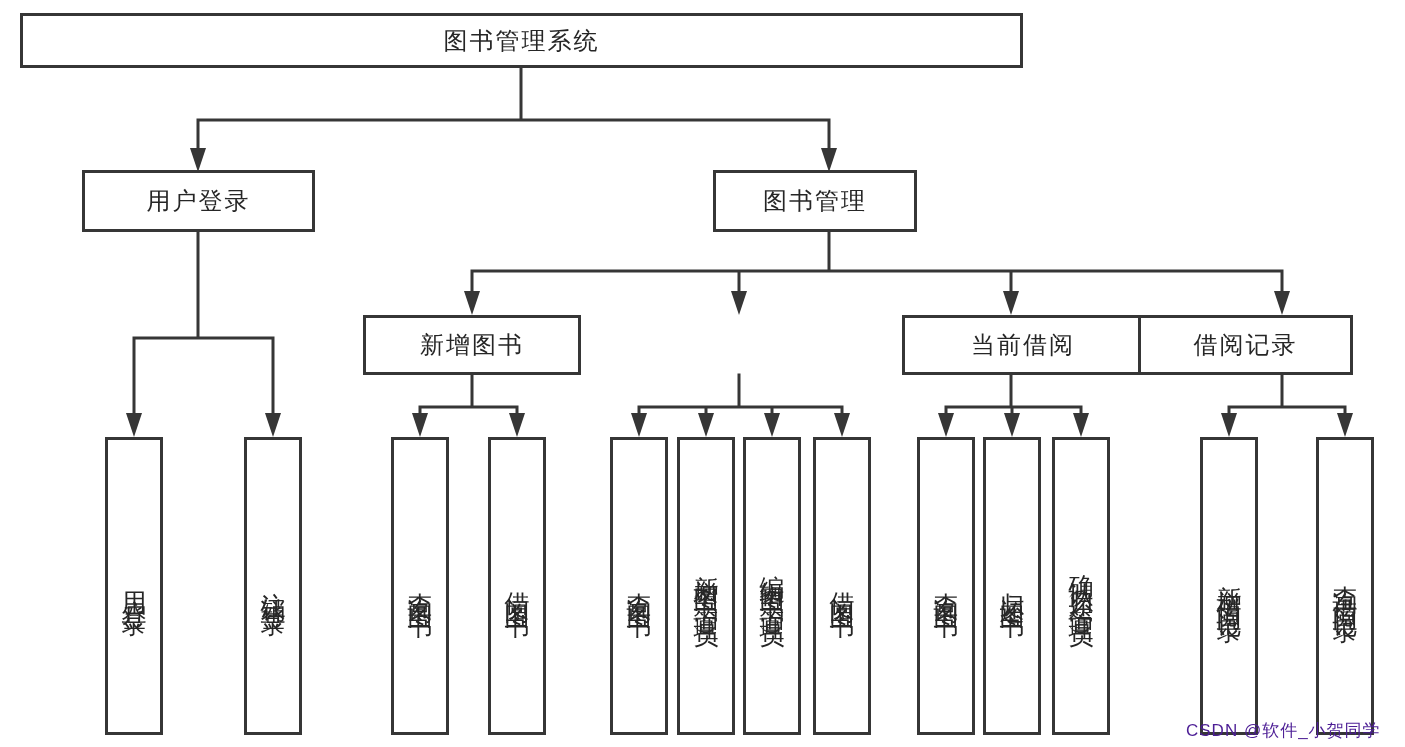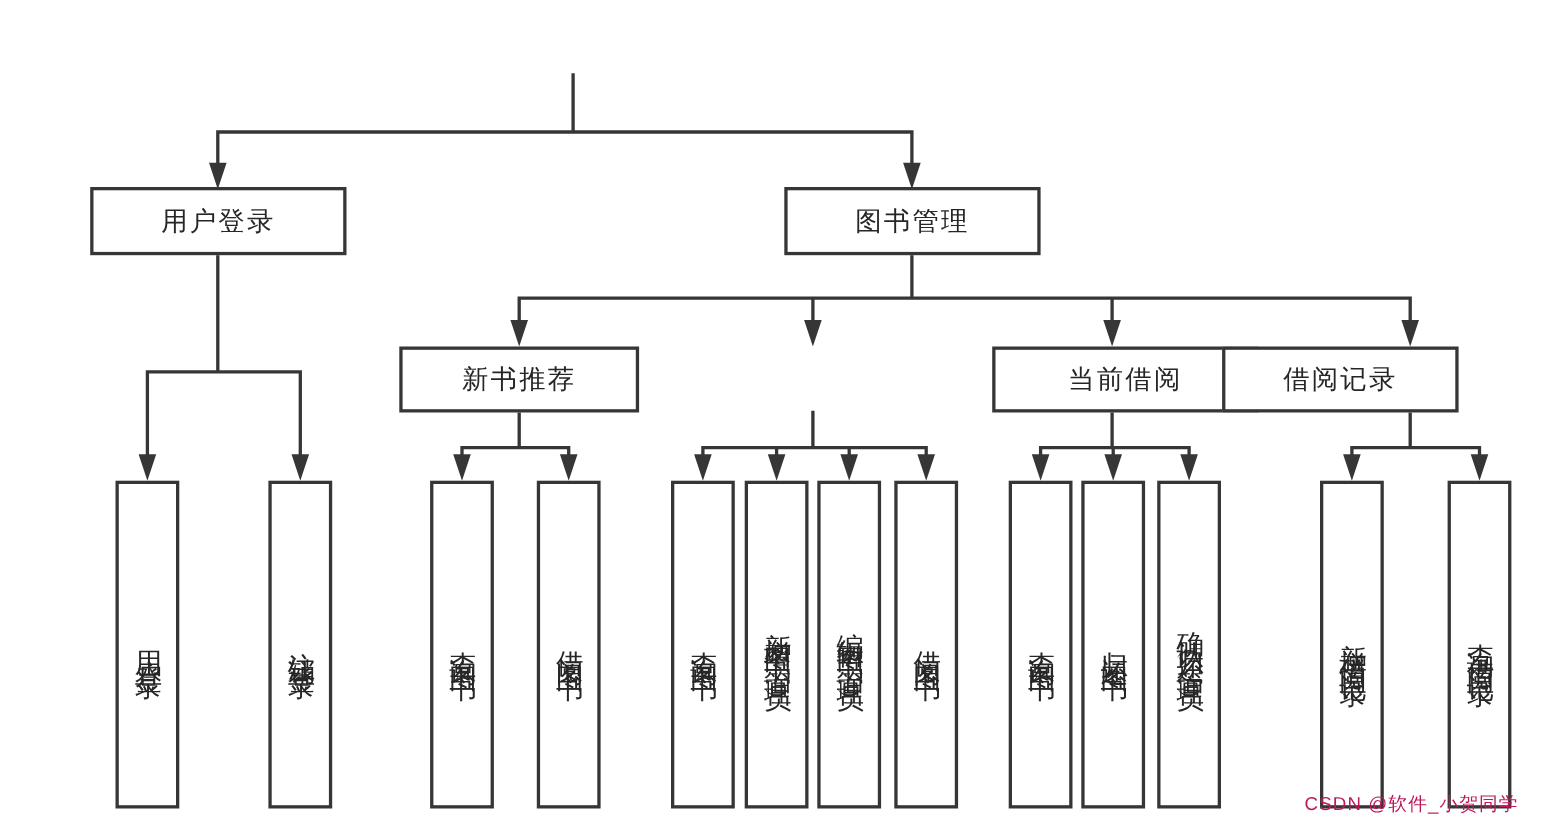--- a/index.html
+++ b/index.html
@@ -32,21 +32,21 @@
     line-height: 1.0;
     width: 58px;
     top: 437px;
     height: 298px;
   }
   #watermark {
     position: absolute;
     left: 1186px;
     top: 719px;
     font-size: 17px;
-    color: #be185d;
+    color: #4c1d95;
     white-space: nowrap;
     letter-spacing: 1px;
   }
 </style>
 </head>
 <body>
 
 <div id="canvas">
 
   <svg id="wires" viewBox="0 0 1405 747" xmlns="http://www.w3.org/2000/svg">
@@ -89,27 +89,28 @@
 
       <polygon points="938,413 954,413 946,437"></polygon>
       <polygon points="1004,413 1020,413 1012,437"></polygon>
       <polygon points="1073,413 1089,413 1081,437"></polygon>
 
       <polygon points="1221,413 1237,413 1229,437"></polygon>
       <polygon points="1337,413 1353,413 1345,437"></polygon>
     </g>
   </svg>
 
+  <div class="node h-node" style="left:20px; top:13px; width:1003px; height:55px;">图书管理系统</div>
 
   <div class="node h-node" style="left:82px; top:170px; width:233px; height:62px;">用户登录</div>
-  <div class="node h-node" style="left:713px; top:170px; width:233px; height:62px;">图书管理</div>
+  <div class="node h-node" style="left:713px; top:170px; width:204px; height:62px;">图书管理</div>
 
-  <div class="node h-node" style="left:363px; top:315px; width:218px; height:60px;">新书推荐</div>
+  <div class="node h-node" style="left:363px; top:315px; width:218px; height:60px;">新增图书</div>
   <div class="node h-node" style="left:902px; top:315px; width:242px; height:60px;">当前借阅</div>
-  <div class="node h-node" style="left:1111px; top:315px; width:215px; height:60px;">借阅记录</div>
+  <div class="node h-node" style="left:1138px; top:315px; width:215px; height:60px;">借阅记录</div>
 
   <div class="node leaf" style="left:105px;">用户登录</div>
   <div class="node leaf" style="left:244px;">注销登录</div>
 
   <div class="node leaf" style="left:391px;">查询图书</div>
   <div class="node leaf" style="left:488px;">借阅图书</div>
 
   <div class="node leaf" style="left:610px;">查询图书</div>
   <div class="node leaf" style="left:677px;">新增图书（管理员）</div>
   <div class="node leaf" style="left:743px;">编辑图书（管理员）</div>

